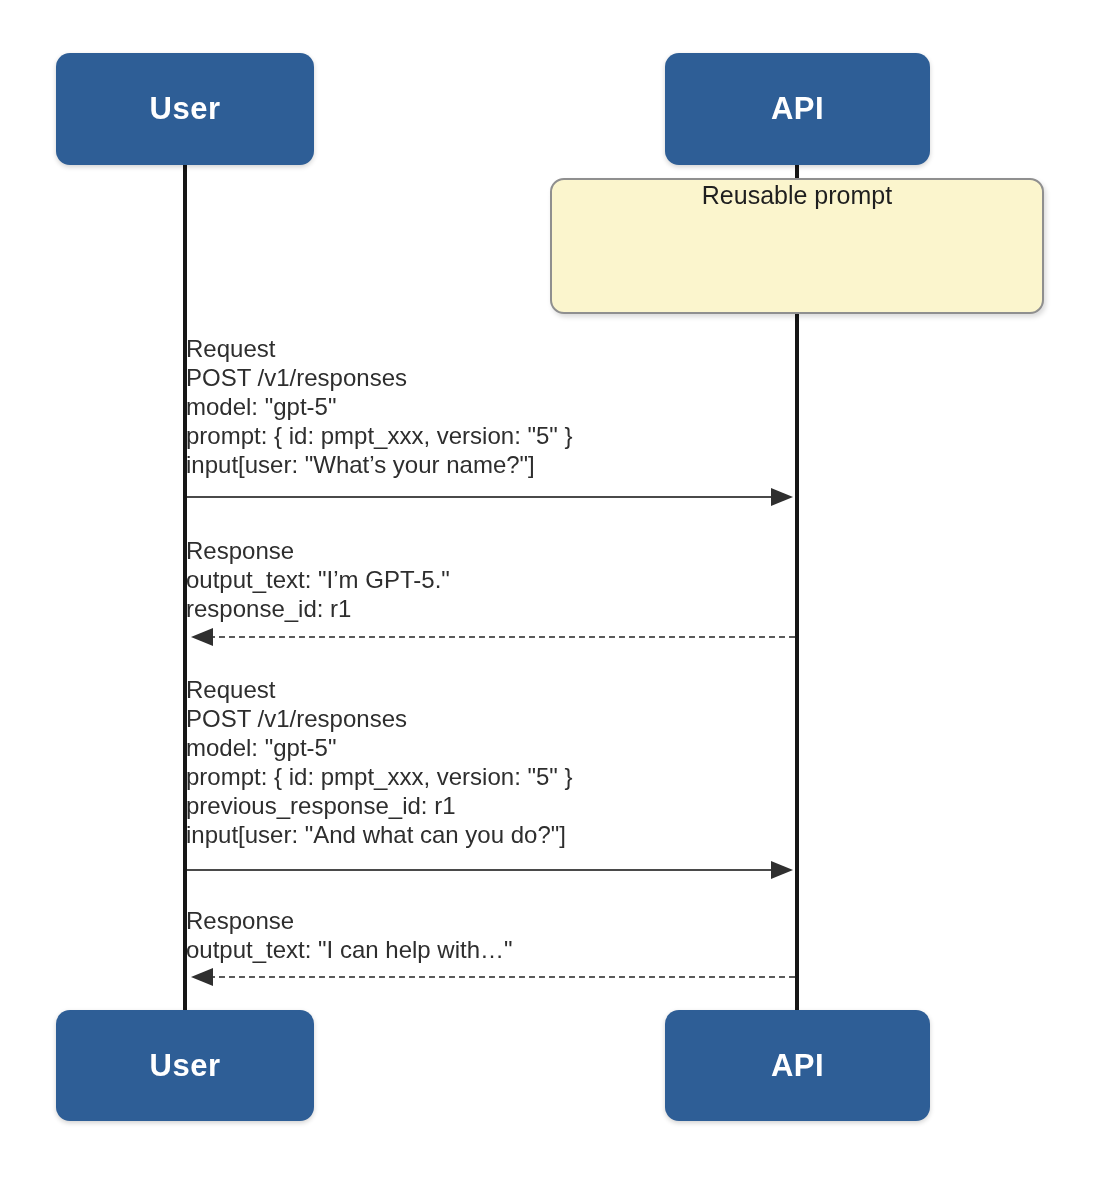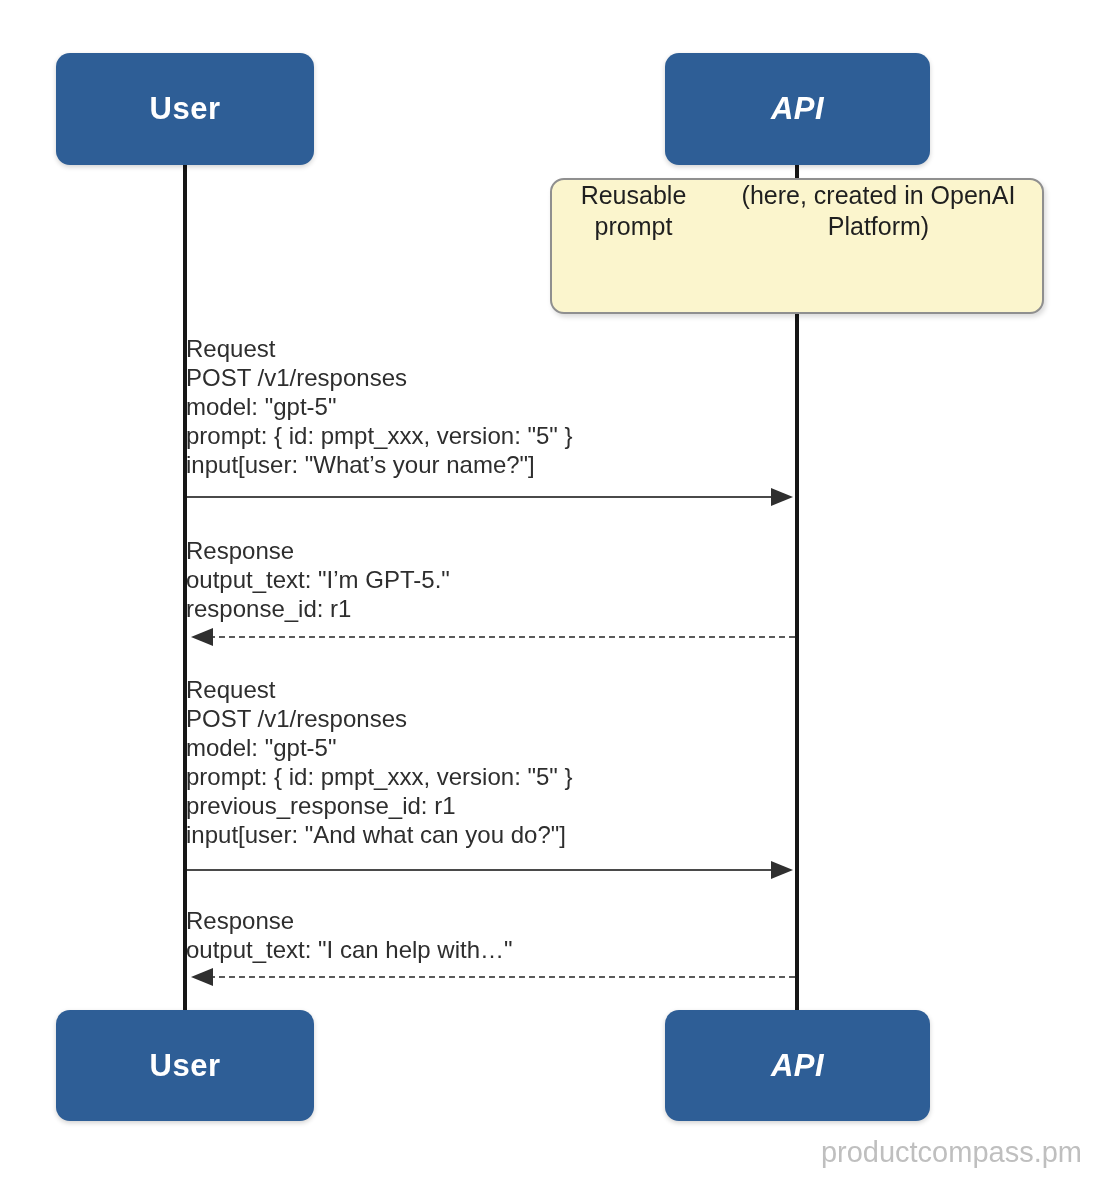--- a/index.html
+++ b/index.html
@@ -25,21 +25,21 @@
     align-items: center;
     justify-content: center;
     color: #ffffff;
     font-size: 31px;
     font-weight: bold;
     letter-spacing: 0.5px;
     z-index: 3;
     box-shadow: 0 2px 5px rgba(0,0,0,0.18);
     text-align: right;
   }
-  .actor-api { width: 265px; font-style: italic; }
+  .actor-api { width: 265px; }
   #actor-user-top { left: 56px;  top: 53px; }
   #actor-api-top  { left: 665px; top: 53px; }
   #actor-user-bottom { left: 56px;  top: 1010px; height: 111px; }
   #actor-api-bottom  { left: 665px; top: 1010px; height: 111px; }
 
   .lifeline {
     position: absolute;
     top: 165px;
     width: 4px;
     height: 847px;
@@ -142,21 +142,20 @@
 <div id="canvas">
 
   <div class="lifeline" id="lifeline-user"></div>
   <div class="lifeline" id="lifeline-api"></div>
 
   <div class="actor-box" id="actor-user-top">User</div>
   <div class="actor-box actor-api" id="actor-api-top">API</div>
 
   <div class="note">
     <div>Reusable prompt</div>
-    <div>(here, created in OpenAI Platform)</div>
   </div>
 
   <div class="message" id="message-request-1">
     <div>Request</div>
     <div>POST /v1/responses</div>
     <div>model: "gpt-5"</div>
     <div>prompt: { id: pmpt_xxx, version: "5" }</div>
     <div>input[user: "What’s your name?"]</div>
   </div>
   <div class="arrow" id="arrow-request-1">
@@ -192,15 +191,14 @@
     <div>output_text: "I can help with…"</div>
   </div>
   <div class="arrow" id="arrow-response-2">
     <div class="line dashed dashed-line"></div>
     <div class="head-left"></div>
   </div>
 
   <div class="actor-box" id="actor-user-bottom">User</div>
   <div class="actor-box actor-api" id="actor-api-bottom">API</div>
 
-  <div class="watermark">productcompass.pm</div>
 
 </div>
 
 </body></html>

